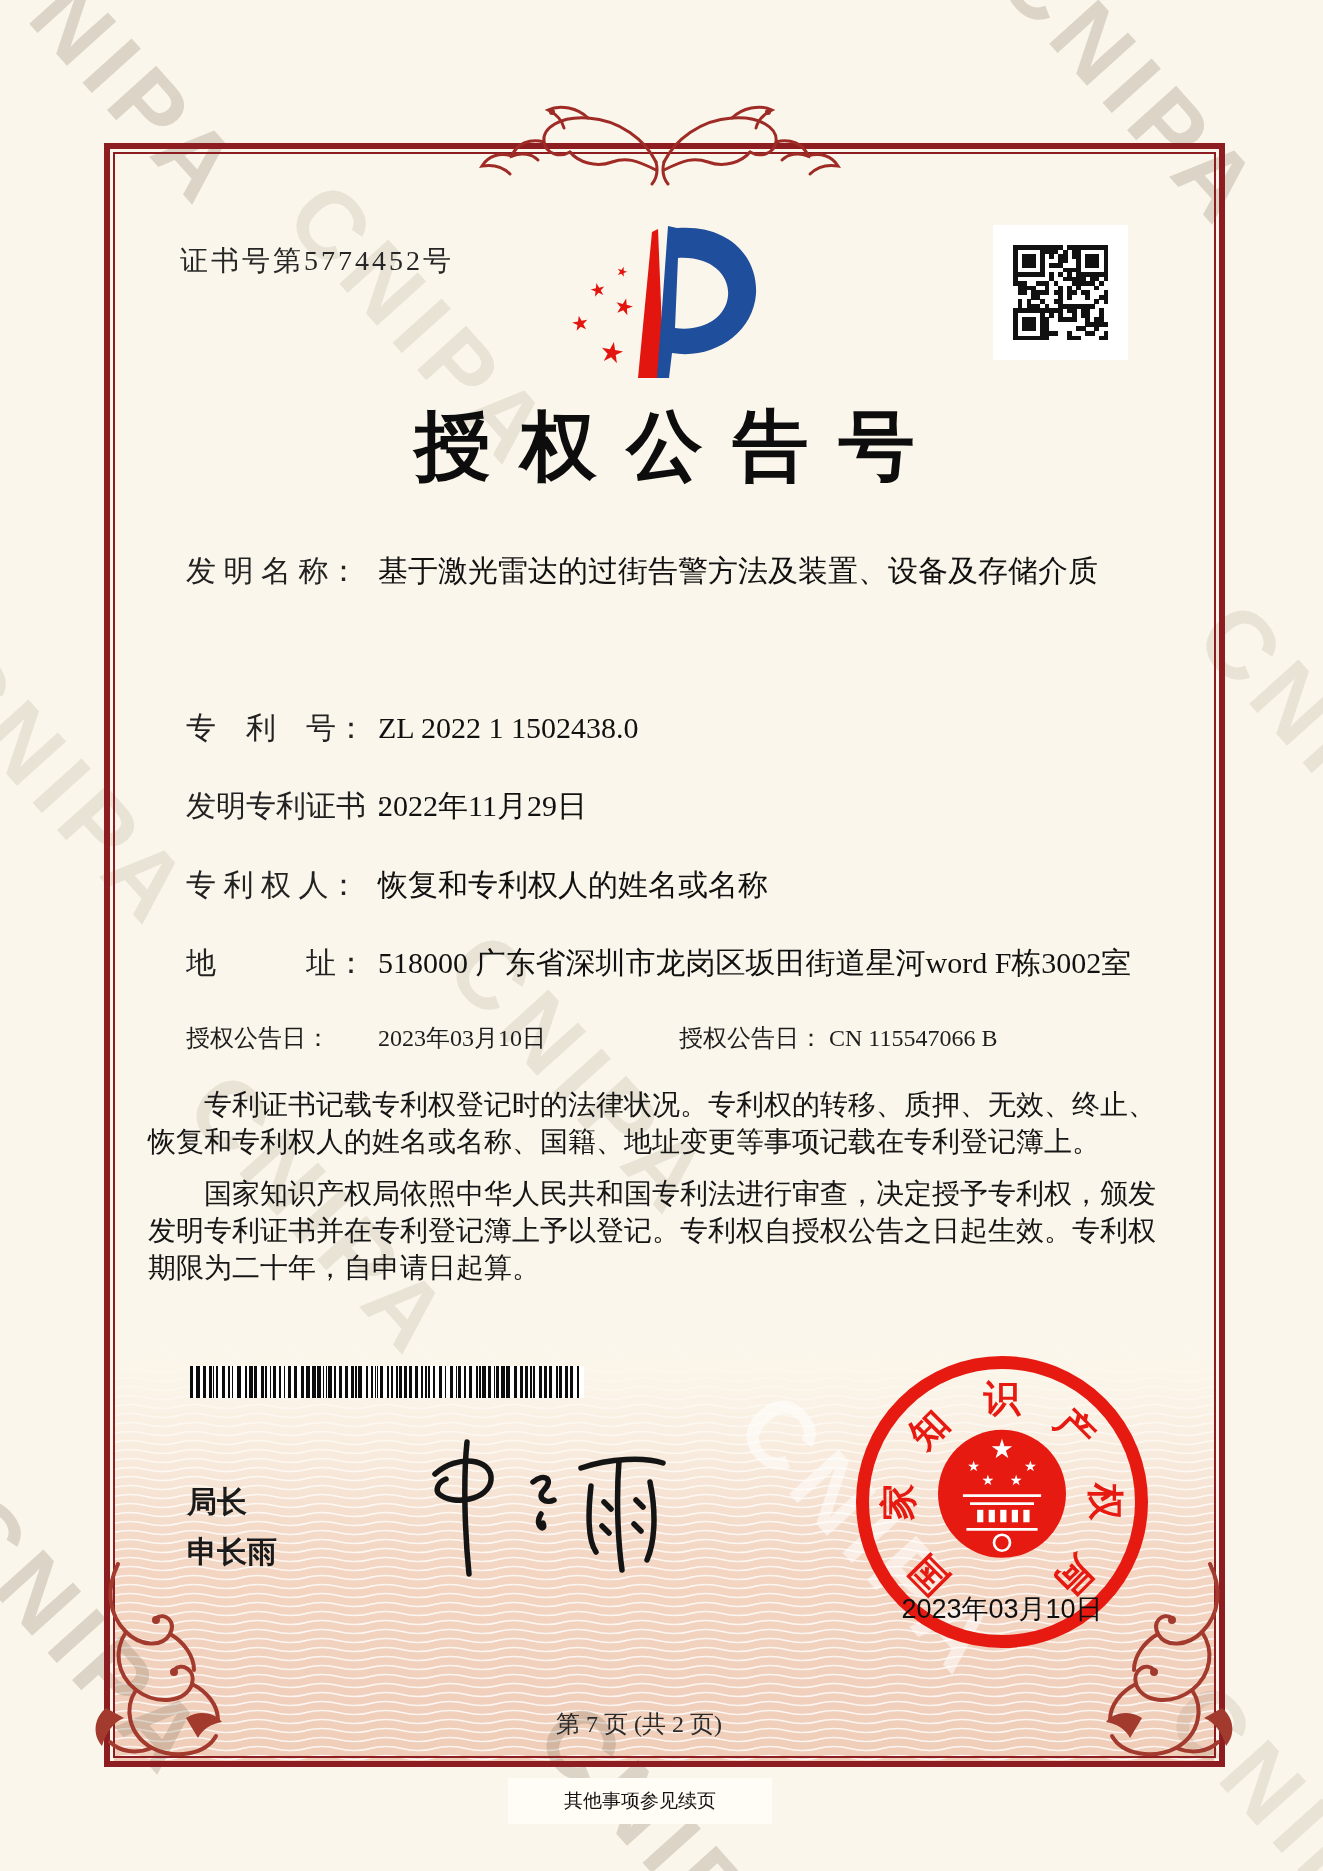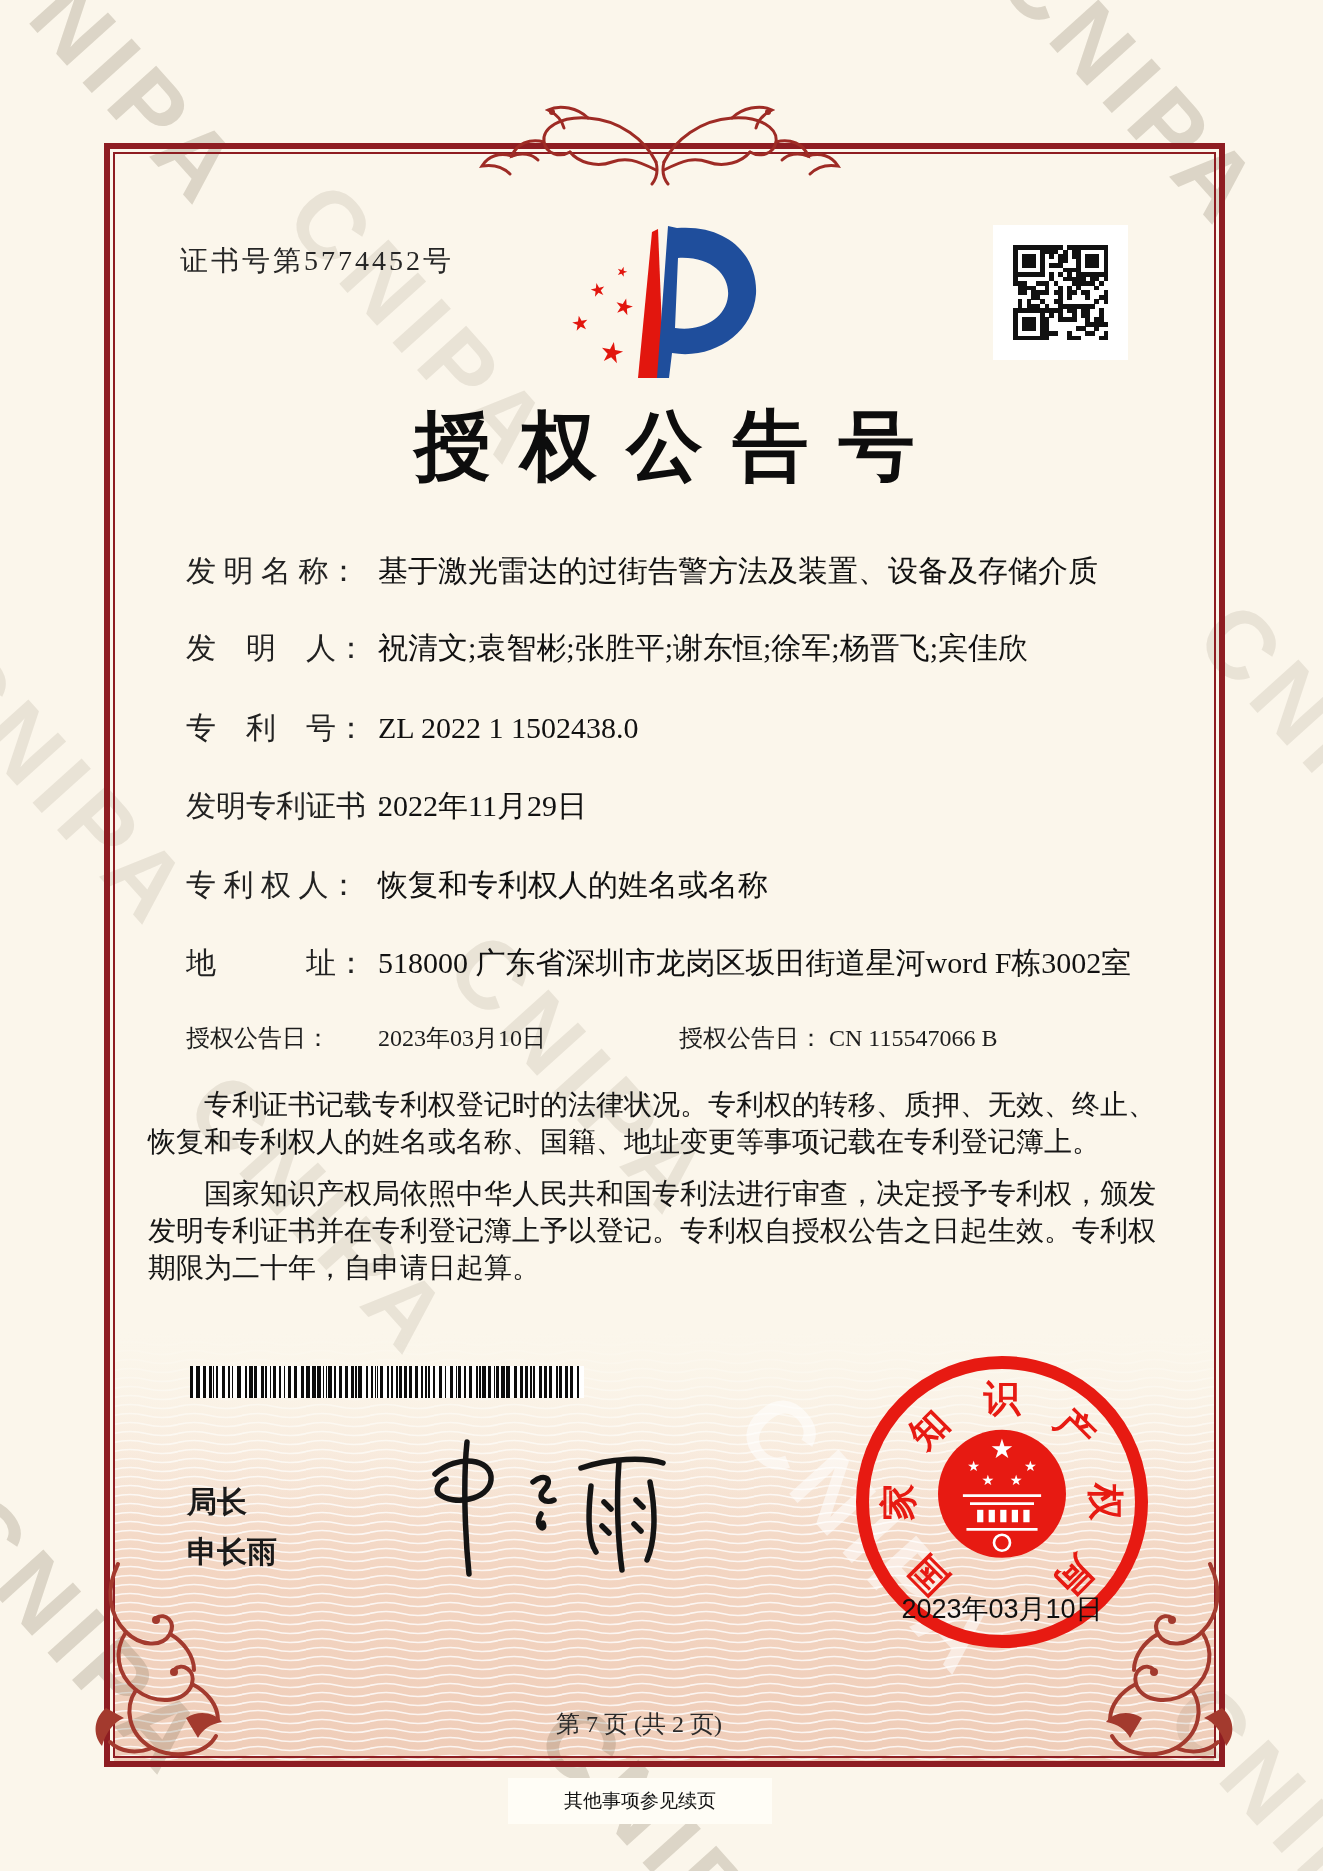--- a/index.html
+++ b/index.html
@@ -438,23 +438,20 @@
         <i style="left:86.0px;top:90.5px;width:4.8px;height:4.8px"></i>
         <i style="left:90.5px;top:90.5px;width:4.8px;height:4.8px"></i>
       </div>
   </div>
 
   <div class="title">授权公告号</div>
 
   <div class="field-row" style="top:552px;">
     <span class="lbl">发 明 名 称：</span><span class="val">基于激光雷达的过街告警方法及装置、设备及存储介质</span>
   </div>
-  <div class="field-row" style="top:629px;">
-    <span class="lbl">发　明　人：</span><span class="val">祝清文;袁智彬;张胜平;谢东恒;徐军;杨晋飞;宾佳欣</span>
-  </div>
   <div class="field-row" style="top:709px;">
     <span class="lbl">专　利　号：</span><span class="val">ZL 2022 1 1502438.0</span>
   </div>
   <div class="field-row" style="top:787px;">
     <span class="lbl">发明专利证书：</span><span class="val">2022年11月29日</span>
   </div>
   <div class="field-row" style="top:866px;">
     <span class="lbl">专 利 权 人：</span><span class="val">恢复和专利权人的姓名或名称</span>
   </div>
   <div class="field-row" style="top:944px;">

